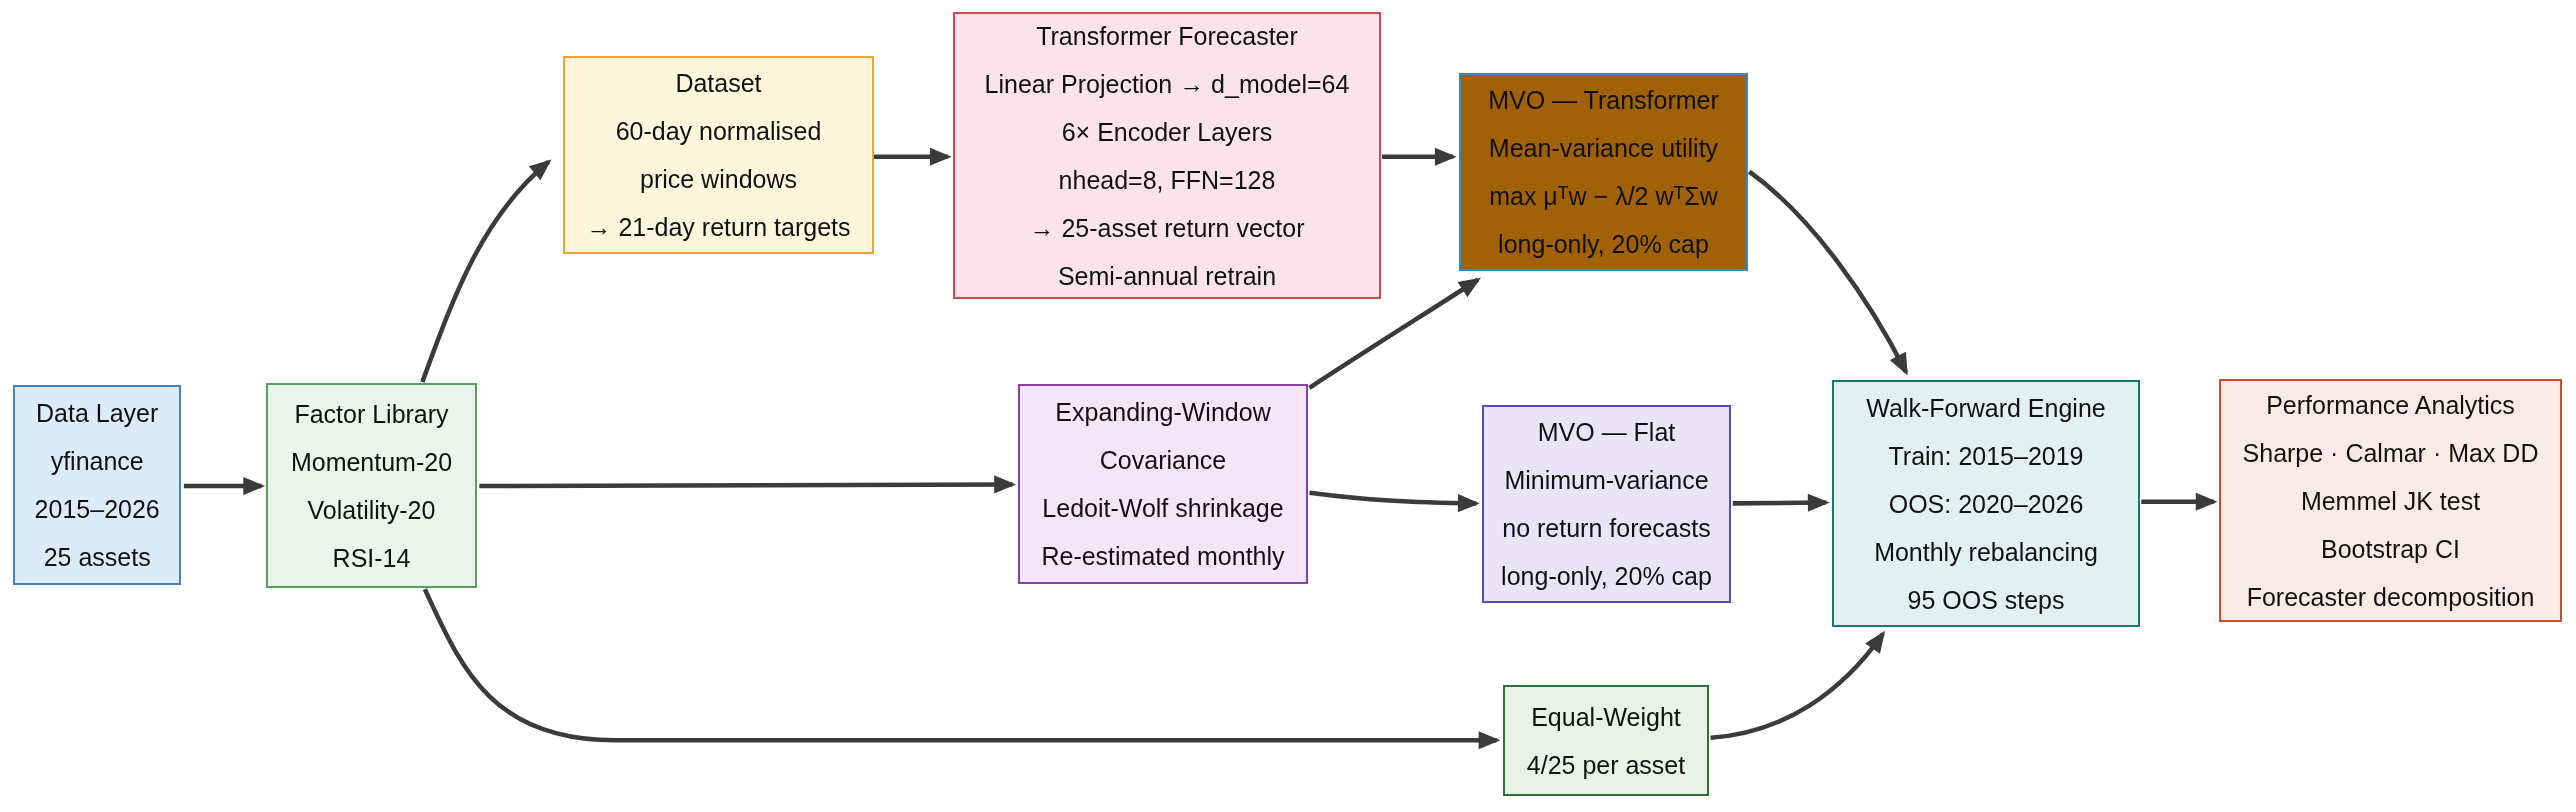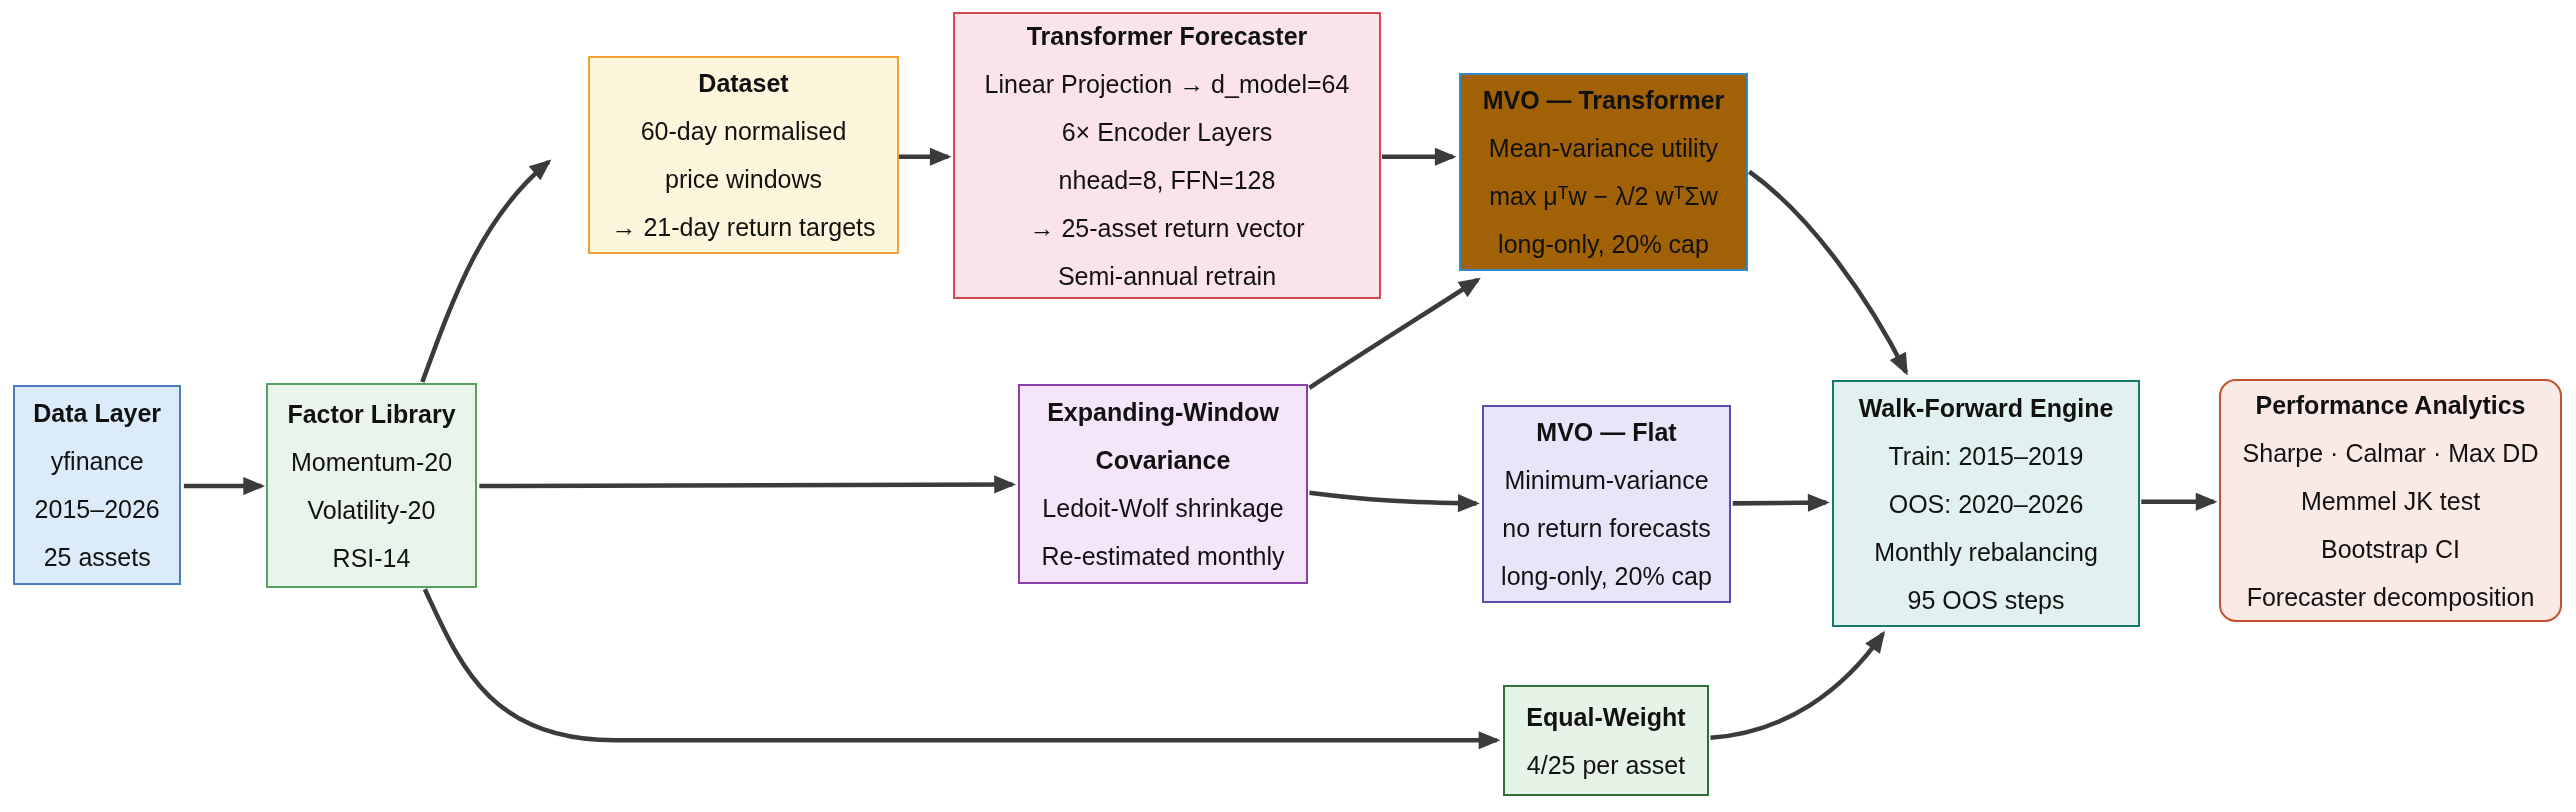--- a/index.html
+++ b/index.html
@@ -31,25 +31,25 @@
     flex-direction: column;
     justify-content: center;
     align-items: center;
     text-align: center;
   }
   .node .row {
     font-size: 25px;
     line-height: 48px;
     white-space: nowrap;
   }
-  .node .row.title { font-weight: 700; white-space: normal; }
+  .node .row.title { font-weight: 400; white-space: normal; }
   
   #n0 { left: 13.2px;   top: 385px; width: 168px; height: 200px; }
   #n1 { left: 266px;  top: 383px; width: 211px; height: 205px; }
-  #n2 { left: 588px;  top: 56px;  width: 311px; height: 198px; }
+  #n2 { left: 563px;  top: 56px;  width: 311px; height: 198px; }
   #n3 { left: 953px; top: 12.4px;  width: 428px; height: 287px; }
   #n4 { left: 1459px; top: 73px;  width: 289px; height: 198px; }
   #n5 { left: 1018px; top: 384px; width: 290px; height: 200px; }
   #n6 { left: 1482px; top: 405px; width: 249px; height: 198px; }
   #n7 { left: 1503px; top: 685px; width: 206px; height: 111px; }
   #n8 { left: 1832px; top: 380px; width: 308px; height: 247px; }
   #n9 { left: 2219px; top: 379px; width: 343px; height: 243px; }
 </style>
 </head>
 <body>
@@ -132,21 +132,21 @@
   </div>
 
   <div id="n8" class="node" style="background: rgb(224, 241, 239); border-color: rgb(22, 122, 110);">
     <div class="row title">Walk-Forward Engine</div>
     <div class="row">Train: 2015–2019</div>
     <div class="row">OOS: 2020–2026</div>
     <div class="row">Monthly rebalancing</div>
     <div class="row">95 OOS steps</div>
   </div>
 
-  <div id="n9" class="node" style="background: rgb(250, 234, 229); border-color: rgb(196, 80, 46); border-radius: 17px;">
+  <div id="n9" class="node" style="background: rgb(250, 234, 229); border-color: rgb(196, 80, 46);">
     <div class="row title">Performance Analytics</div>
     <div class="row">Sharpe · Calmar · Max DD</div>
     <div class="row">Memmel JK test</div>
     <div class="row">Bootstrap CI</div>
     <div class="row">Forecaster decomposition</div>
   </div>
 
 </div>
 
 

